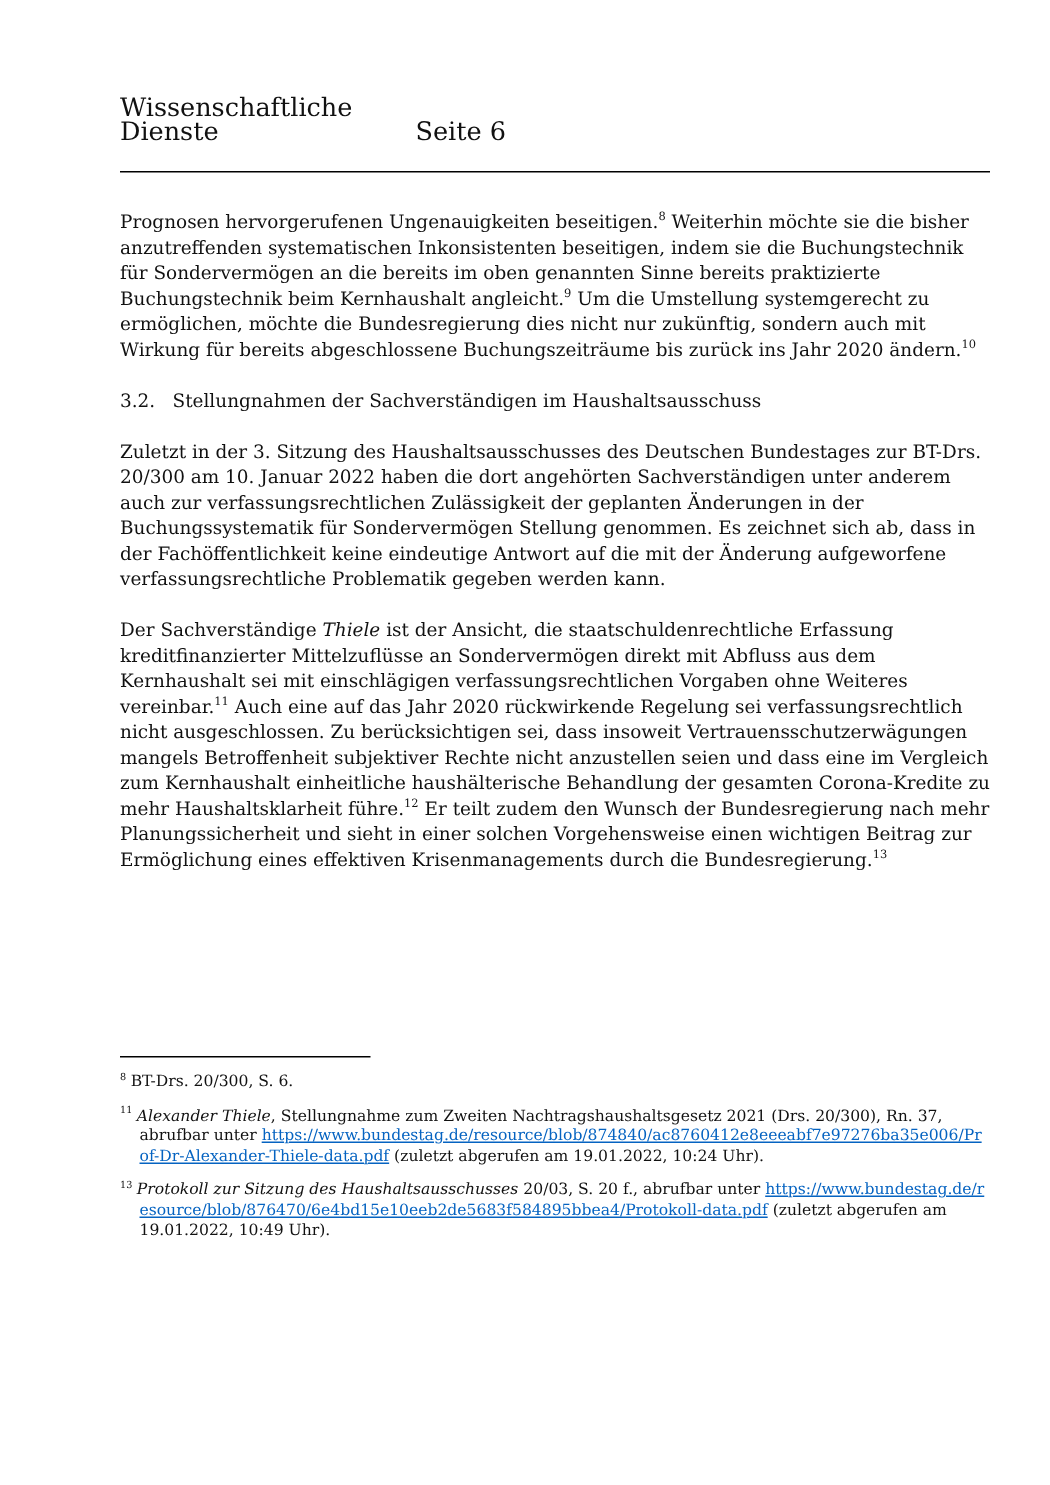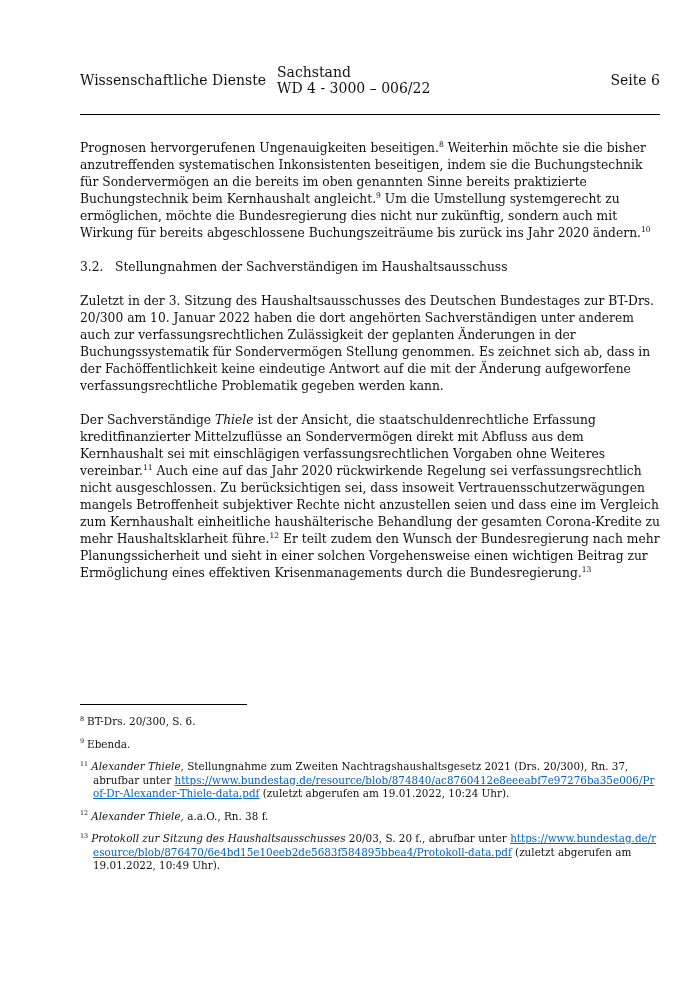--- a/index.html
+++ b/index.html
@@ -18,22 +18,22 @@
     position: absolute;
     inset: 0;
   }
   
   .page-header {
     position: absolute;
     top: 64px;
     left: 80px;
     right: 40px;
     display: flex;
-    align-items: center;
-    font-size: 14px;
+    align-items: flex-end;
+    font-size: 17px;
     line-height: 16px;
   }
   .hdr-left { width: 197px; flex: 0 0 197px; }
   .hdr-center { flex: 1 1 auto; text-align: left; }
   .hdr-right { flex: 0 0 auto; text-align: right; }
   .header-rule {
     position: absolute;
     top: 114px;
     left: 80px;
     right: 40px;
@@ -92,24 +92,20 @@
   .footnote sup { margin-right: 3px; }
   .fn-body { text-indent: 0; }
 </style>
 </head>
 <body>
 
 <div class="page">
 
   <header class="page-header">
     <div class="hdr-left">Wissenschaftliche Dienste</div>
-    <div class="hdr-center">
-      <div>Sachstand</div>
-      <div>WD 4 - 3000 – 006/22</div>
-    </div>
     <div class="hdr-right">Seite 6</div>
   </header>
 
   <div class="header-rule"></div>
 
   <main class="main-text">
     <p class="body-par"><span>Prognosen hervorgerufenen Ungenauigkeiten beseitigen.</span><sup>8</sup><span> Weiterhin möchte sie die bisher anzutreffenden systematischen Inkonsistenten beseitigen, indem sie die Buchungstechnik für Sondervermögen an die bereits im oben genannten Sinne bereits praktizierte Buchungstechnik beim Kernhaushalt angleicht.</span><sup>9</sup><span> Um die Umstellung systemgerecht zu ermöglichen, möchte die Bundesregierung dies nicht nur zukünftig, sondern auch mit Wirkung für bereits abgeschlossene Buchungszeiträume bis zurück ins Jahr 2020 ändern.</span><sup>10</sup></p>
 
     <h3 class="section-heading">
       <span class="sec-num">3.2.</span><span>Stellungnahmen der Sachverständigen im Haushaltsausschuss</span>
@@ -120,31 +116,25 @@
     <p class="body-par"><span>Der Sachverständige </span><span class="italic">Thiele</span><span> ist der Ansicht, die staatschuldenrechtliche Erfassung kreditfinanzierter Mittelzuflüsse an Sondervermögen direkt mit Abfluss aus dem Kernhaushalt sei mit einschlägigen verfassungsrechtlichen Vorgaben ohne Weiteres </span><span class="bold">vereinbar</span><span>.</span><sup>11</sup><span> Auch eine auf das Jahr 2020 rückwirkende Regelung sei verfassungsrechtlich nicht ausgeschlossen. Zu berücksichtigen sei, dass insoweit Vertrauensschutzerwägungen mangels Betroffenheit subjektiver Rechte nicht anzustellen seien und dass eine im Vergleich zum Kernhaushalt einheitliche haushälterische Behandlung der gesamten Corona-Kredite zu mehr Haushaltsklarheit führe.</span><sup>12</sup><span> Er teilt zudem den Wunsch der Bundesregierung nach mehr Planungssicherheit und sieht in einer solchen Vorgehensweise einen wichtigen Beitrag zur Ermöglichung eines effektiven Krisenmanagements durch die Bundesregierung.</span><sup>13</sup></p>
   </main>
 
   <section class="footnotes">
     <div class="fn-rule"></div>
 
     <div class="footnote">
       <sup>8</sup><span class="fn-body"><span>BT-Drs. 20/300, S. 6.</span></span>
     </div>
 
-    <div class="footnote">
-      <sup>9</sup><span class="fn-body"><span>Ebenda.</span></span>
-    </div>
 
 
     <div class="footnote">
       <sup>11</sup><span class="fn-body"><span class="italic">Alexander Thiele</span><span>, Stellungnahme zum Zweiten Nachtragshaushaltsgesetz 2021 (Drs. 20/300), Rn. 37, abrufbar unter </span><a class="doc-link">https://www.bundestag.de/resource/blob/874840/ac8760412e8eeeabf7e97276ba35e006/Prof-Dr-Alexander-Thiele-data.pdf</a><span> (zuletzt abgerufen am 19.01.2022, 10:24 Uhr).</span></span>
     </div>
 
-    <div class="footnote">
-      <sup>12</sup><span class="fn-body"><span class="italic">Alexander Thiele</span><span>, a.a.O., Rn. 38 f.</span></span>
-    </div>
 
     <div class="footnote">
       <sup>13</sup><span class="fn-body"><span class="italic">Protokoll zur Sitzung des Haushaltsausschusses</span><span> 20/03, S. 20 f., abrufbar unter </span><a class="doc-link">https://www.bundestag.de/resource/blob/876470/6e4bd15e10eeb2de5683f584895bbea4/Protokoll-data.pdf</a><span> (zuletzt abgerufen am 19.01.2022, 10:49 Uhr).</span></span>
     </div>
   </section>
 
 </div>
 
 </body></html>

